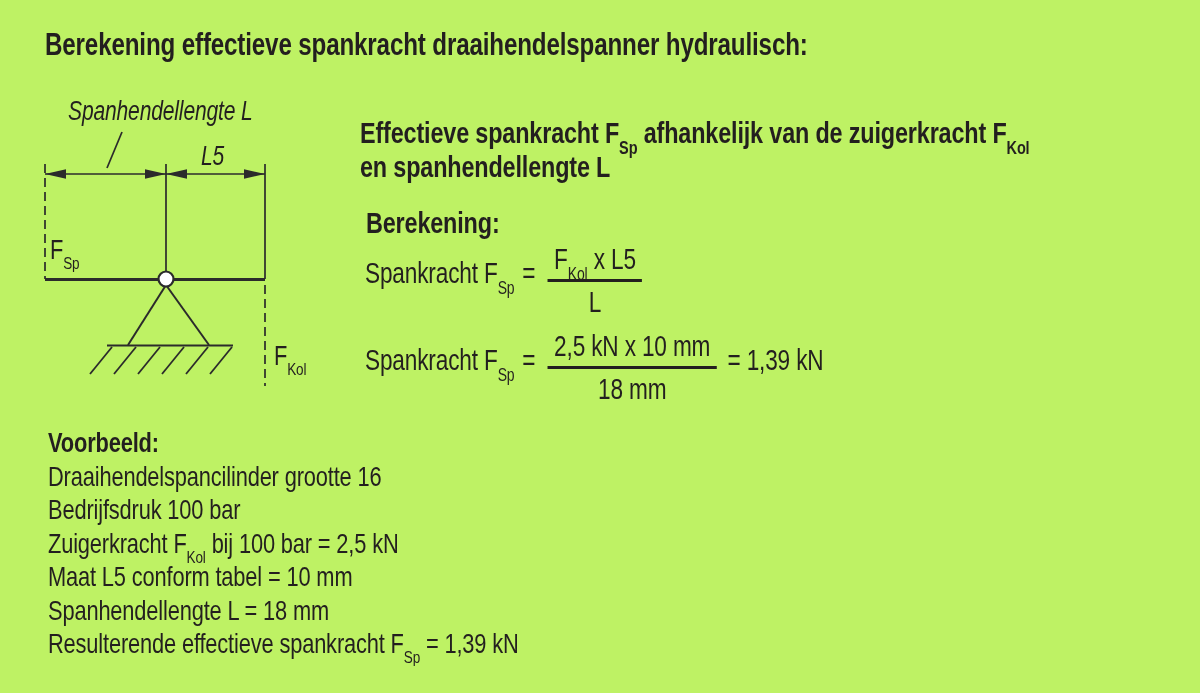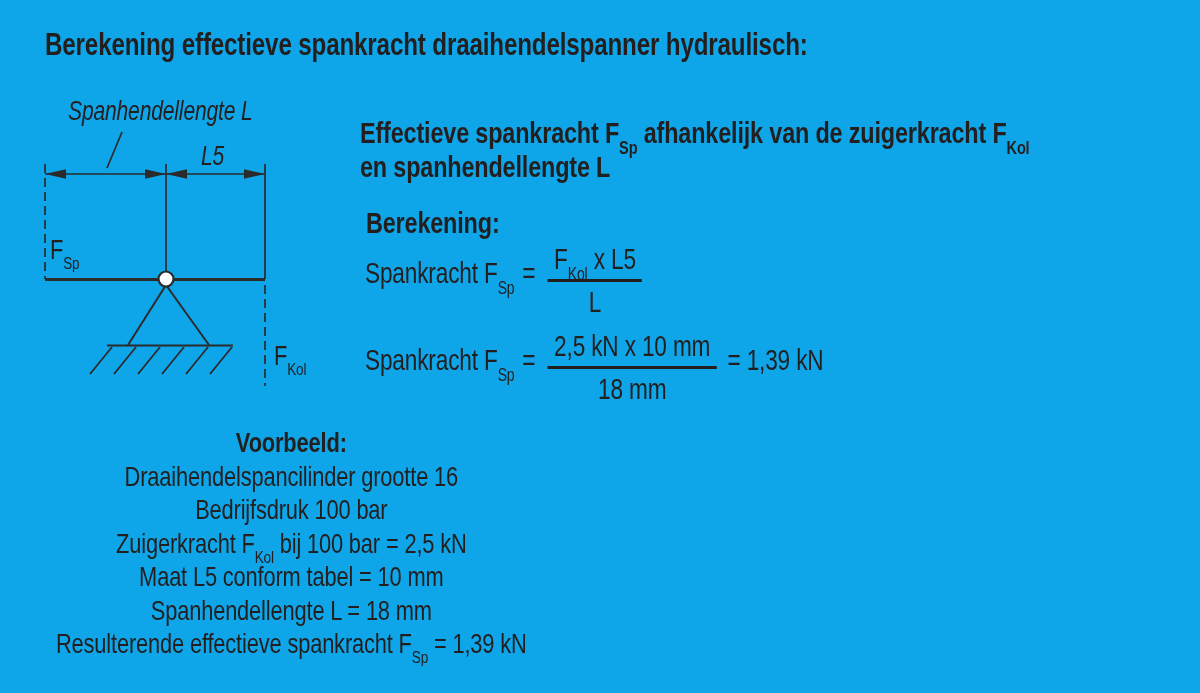--- a/index.html
+++ b/index.html
@@ -1,17 +1,17 @@
 <!DOCTYPE html>
 <html><head>
 <meta charset="utf-8">
 <style>
   html,body{margin:0;padding:0;background:#fff;}
   .canvas{
-    position:relative;width:1200px;height:693px;background:#0ea5e9;overflow:hidden;
+    position:relative;width:1200px;height:693px;background:#bef264;overflow:hidden;
     font-family:"Liberation Sans","DejaVu Sans",sans-serif;color:#231f1f;
     -webkit-font-smoothing:antialiased;
   }
   .cond{transform:scaleX(0.78);transform-origin:0 0;white-space:nowrap;letter-spacing:-0.2px;}
   sub{font-size:62%;line-height:0;position:relative;bottom:-0.22em;}
 
   .title{position:absolute;left:45px;top:27px;margin:0;font-size:31px;font-weight:700;}
 
   
   .diagram{position:absolute;left:0;top:88px;width:340px;height:320px;}
@@ -29,21 +29,21 @@
   #formula1{left:365px;top:244px;}
   #formula2{left:365px;top:331px;}
   .fside{position:relative;top:-7px;}
   .feq{margin:0 16px 0 10px;}
   .frac{display:inline-flex;flex-direction:column;align-items:center;text-align:center;}
   .frac .num{padding:0 8px 5px;border-bottom:3px solid #231f1f;line-height:30px;}
   .frac .den{padding-top:5px;line-height:30px;}
   .fresult{margin-left:14px;}
 
   
-  .example{position:absolute;left:56px;top:426px;font-size:28px;line-height:33.5px;text-align:center;}
+  .example{position:absolute;left:48px;top:426px;font-size:28px;line-height:33.5px;}
   .exline{height:33.5px;}
   .exbold{font-weight:700;}
 </style>
 </head>
 <body>
 
 <main class="canvas">
 
   <h1 class="title cond">Berekening effectieve spankracht draaihendelspanner hydraulisch:</h1>
 

